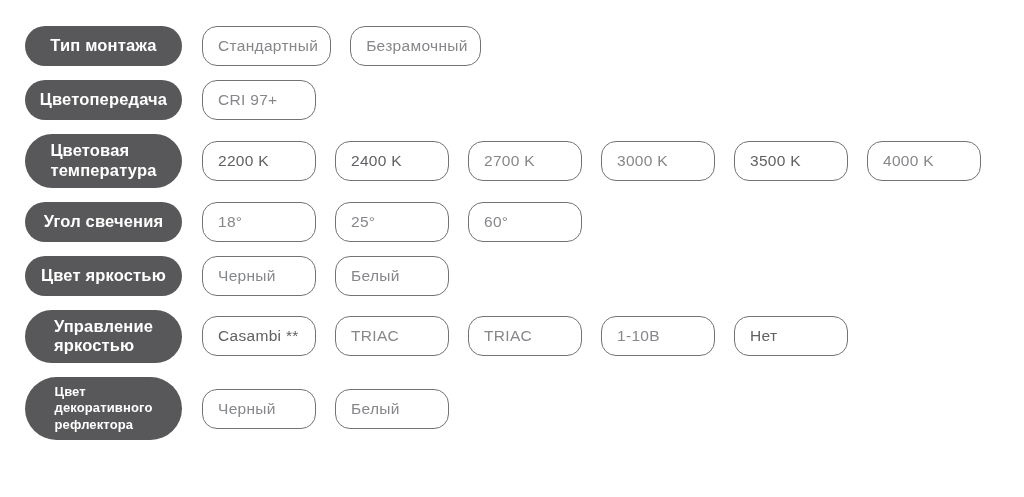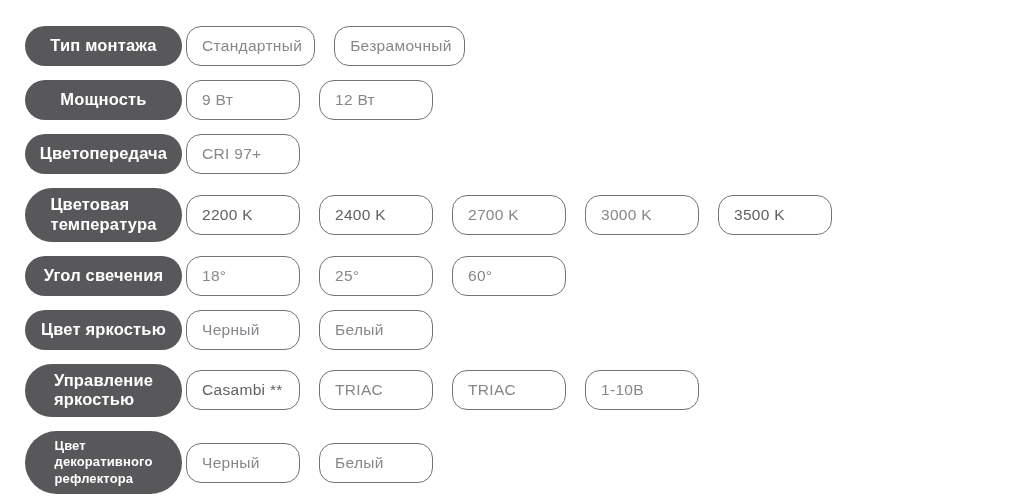--- a/index.html
+++ b/index.html
@@ -15,21 +15,21 @@
   }
   .config {
     padding: 26px 0 0 25px;
     display: flex;
     flex-direction: column;
     gap: 14px;
   }
   .row {
     display: flex;
     align-items: center;
-    gap: 4px;
+    gap: 20px;
   }
   .label {
     width: 157px;
     min-height: 40px;
     box-sizing: border-box;
     background: var(--label-bg, #58585a);
     color: var(--label-text, #ffffff);
     border-radius: 40px;
     display: flex;
     align-items: center;
@@ -83,29 +83,20 @@
   <div class="row">
     <div class="label">
         <span>Тип монтажа</span>
       </div>
     <div class="options">
         <button type="button" class="option">Стандартный</button>
         <button type="button" class="option">Безрамочный</button>
       </div>
   </div>
 
-  <div class="row">
-    <div class="label">
-        <span>Мощность</span>
-      </div>
-    <div class="options">
-        <button type="button" class="option">9 Вт</button>
-        <button type="button" class="option">12 Вт</button>
-      </div>
-  </div>
 
   <div class="row">
     <div class="label">
         <span>Цветопередача</span>
       </div>
     <div class="options">
         <button type="button" class="option">CRI 97+</button>
       </div>
   </div>
 
@@ -113,20 +104,21 @@
     <div class="label">
         <span>Цветовая
 температура</span>
       </div>
     <div class="options">
         <button type="button" class="option dark">2200 K</button>
         <button type="button" class="option dark">2400 K</button>
         <button type="button" class="option">2700 K</button>
         <button type="button" class="option">3000 K</button>
         <button type="button" class="option dark">3500 K</button>
+        <button type="button" class="option">4000 K</button>
       </div>
   </div>
 
   <div class="row">
     <div class="label">
         <span>Угол свечения</span>
       </div>
     <div class="options">
         <button type="button" class="option">18°</button>
         <button type="button" class="option">25°</button>
@@ -147,20 +139,21 @@
   <div class="row">
     <div class="label">
         <span>Управление
 яркостью</span>
       </div>
     <div class="options">
         <button type="button" class="option dark">Casambi **</button>
         <button type="button" class="option">TRIAC</button>
         <button type="button" class="option">TRIAC</button>
         <button type="button" class="option">1-10В</button>
+        <button type="button" class="option dark">Нет</button>
       </div>
   </div>
 
   <div class="row">
     <div class="label small">
         <span>Цвет
 декоративного
 рефлектора</span>
       </div>
     <div class="options">

